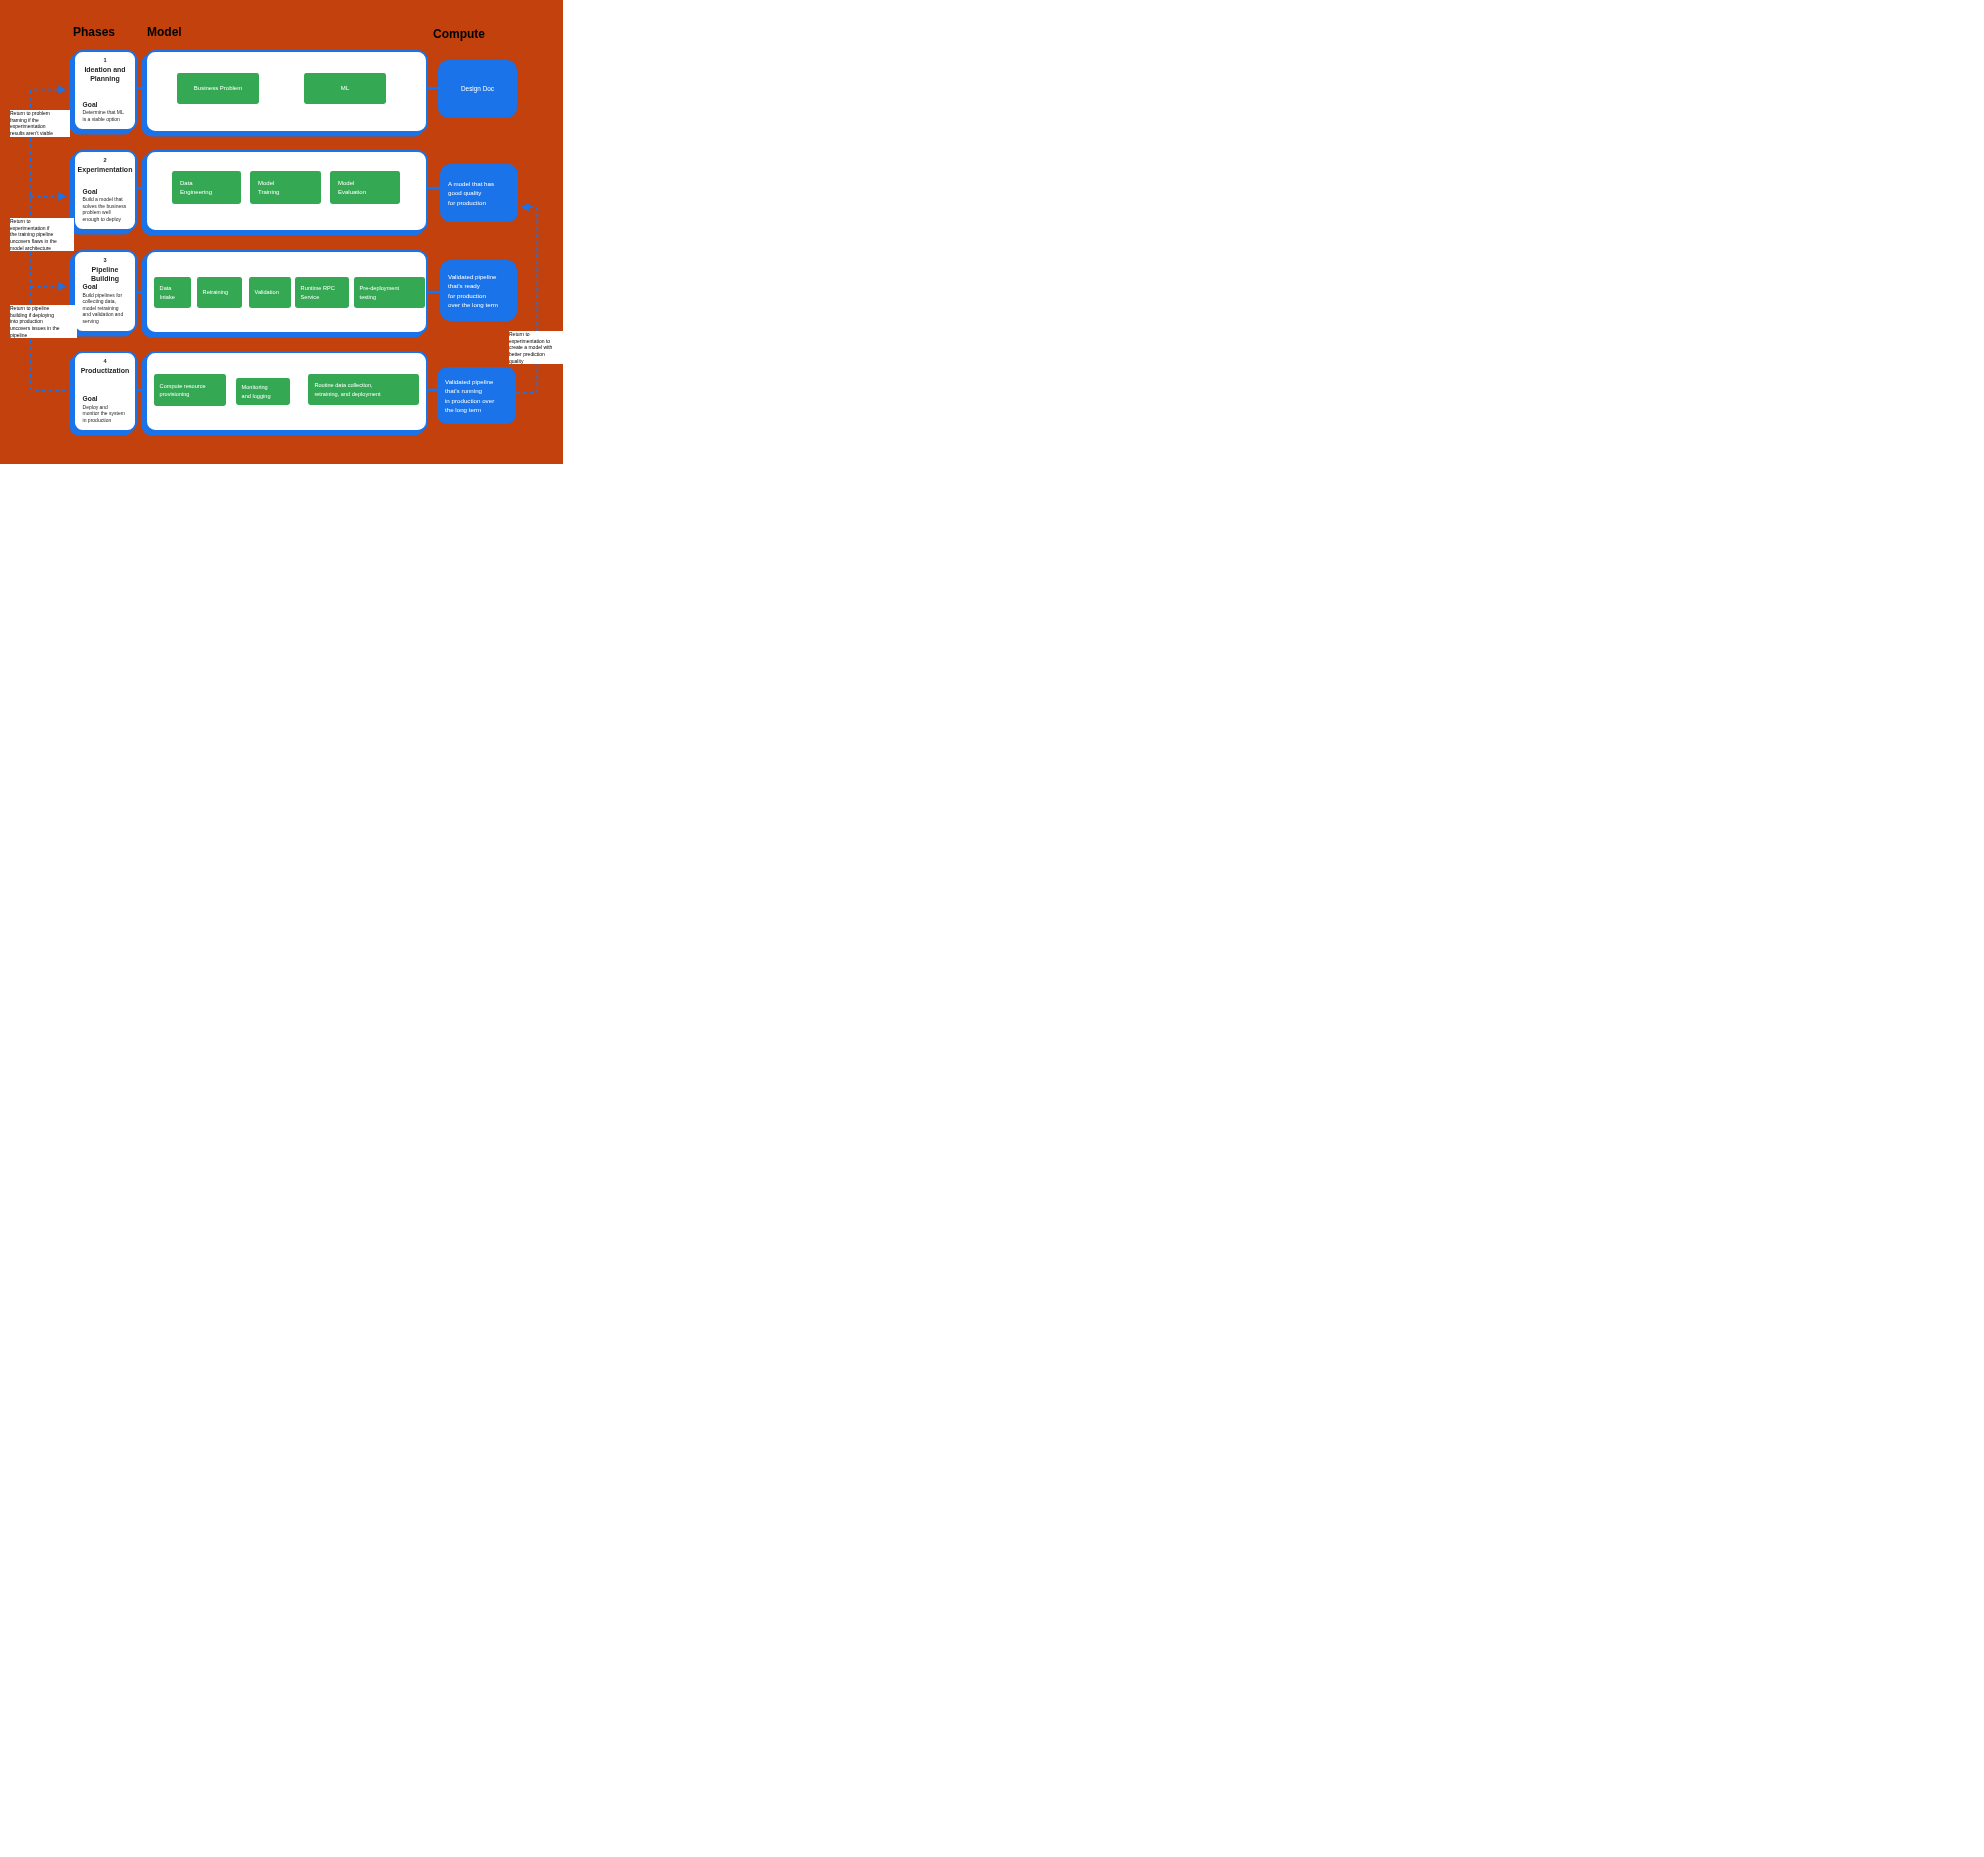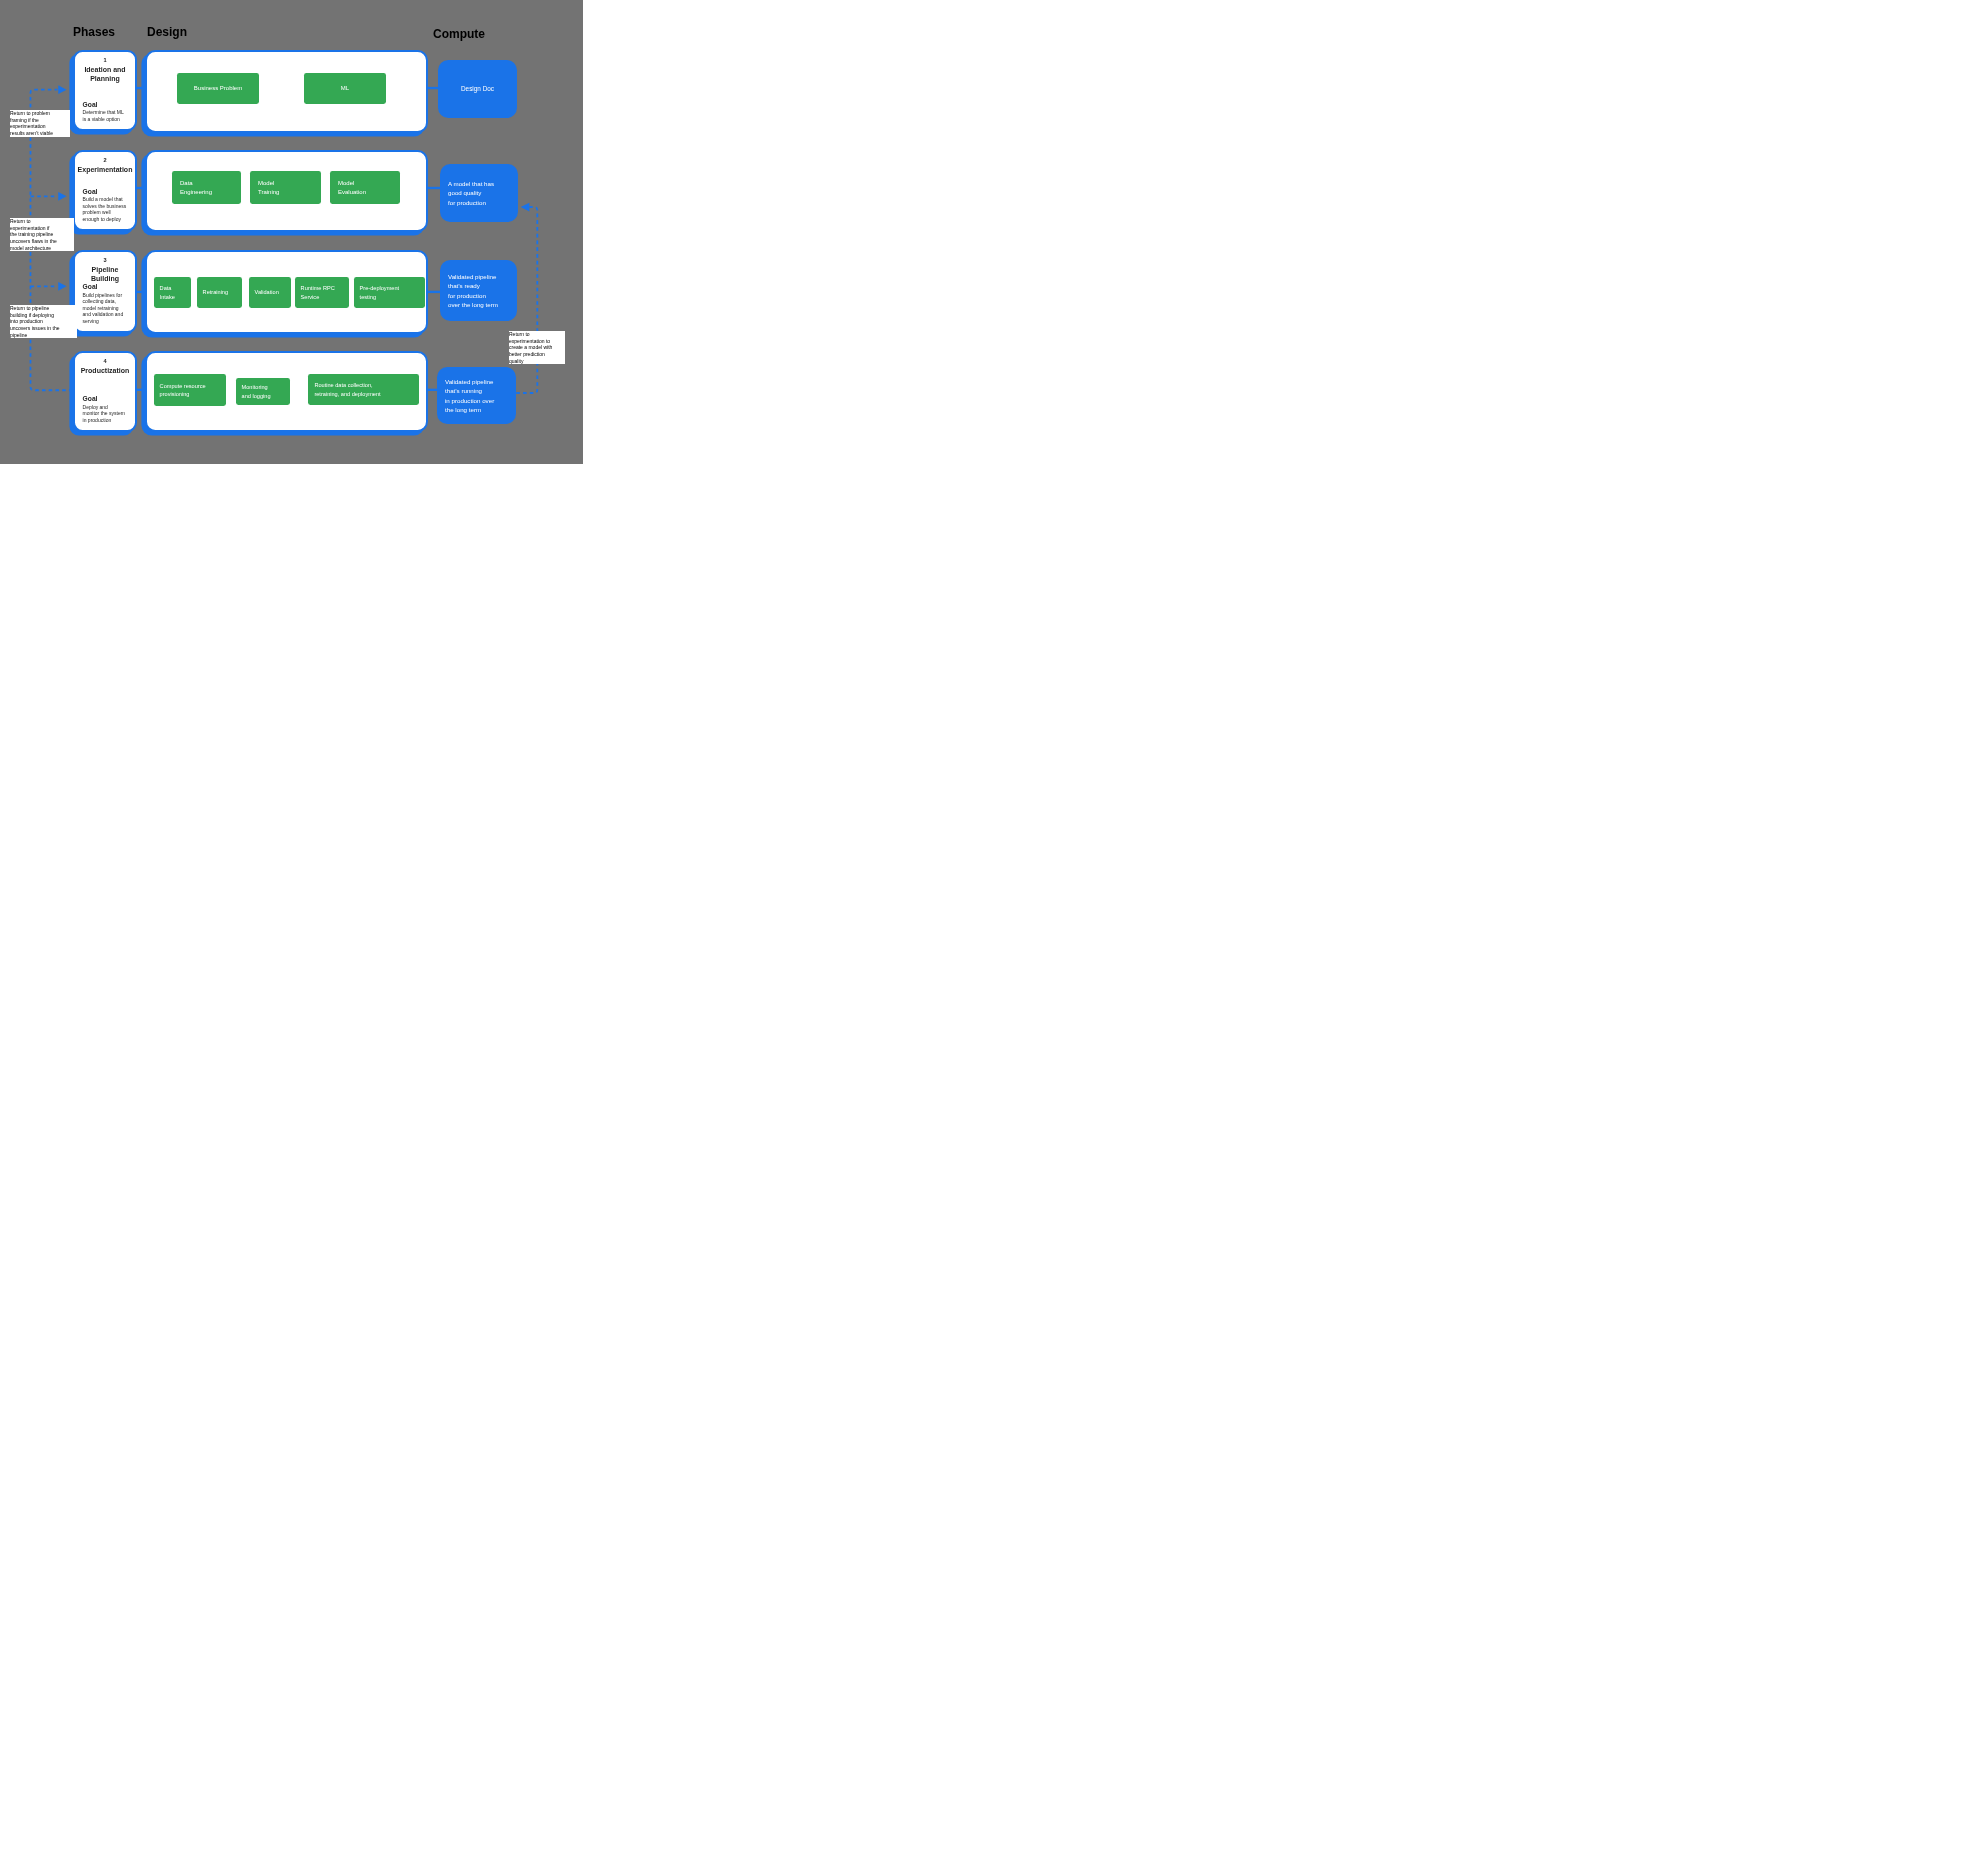--- a/index.html
+++ b/index.html
@@ -2,21 +2,21 @@
 <html style="font-size:6.4px"><head>
 <meta charset="utf-8">
 <style>
   :root{
     --blue:#1a73e8;
     --green:#34a853;
     --ink:#1f1f1f;
   }
   html,body{margin:0;padding:0;background:#fff;}
   body{font-family:"Liberation Sans",sans-serif;color:var(--ink);}
-  .canvas{position:relative;width:563px;height:464px;background:#737373;overflow:hidden;padding-left:20px;}
+  .canvas{position:relative;width:563px;height:464px;background:#c2410c;overflow:hidden;}
 
   
   .hdr{position:absolute;font-weight:bold;font-size:12px;color:#000;}
   .hdr-phases{left:73px;top:25.4px;}
   .hdr-tasks{left:147px;top:25.4px;}
   .hdr-outcomes{left:433px;top:26.6px;}
 
   
   svg.flow{position:absolute;left:0;top:0;z-index:1;pointer-events:none;}
 
@@ -130,21 +130,21 @@
     <path d="M 76 495 L 144 495" fill="none" stroke="#1a73e8" stroke-width="4.5" stroke-dasharray="9 8"></path>
     <polygon points="146,484 167,495 146,506" fill="#1a73e8"></polygon>
     <path d="M 76 722 L 144 722" fill="none" stroke="#1a73e8" stroke-width="4.5" stroke-dasharray="9 8"></path>
     <polygon points="146,711 167,722 146,733" fill="#1a73e8"></polygon>
 
     <path d="M 1301 991 L 1346 991 Q 1354 991 1354 983 L 1354 530 Q 1354 522 1346 522 L 1334 522" fill="none" stroke="#1a73e8" stroke-width="4.5" stroke-dasharray="9 8"></path>
     <polygon points="1334,511 1312,522 1334,533" fill="#1a73e8"></polygon>
   </svg>
 
   <div class="hdr hdr-phases">Phases</div>
-  <div class="hdr hdr-tasks">Design</div>
+  <div class="hdr hdr-tasks">Model</div>
   <div class="hdr hdr-outcomes">Compute</div>
 
   <div class="phase p1">
     <div class="num">1</div>
     <div class="title">Ideation and
 Planning</div>
     <div class="goal">
       <div class="glabel">Goal</div>
       <div class="gtext">Determine that ML
 is a viable option</div>

